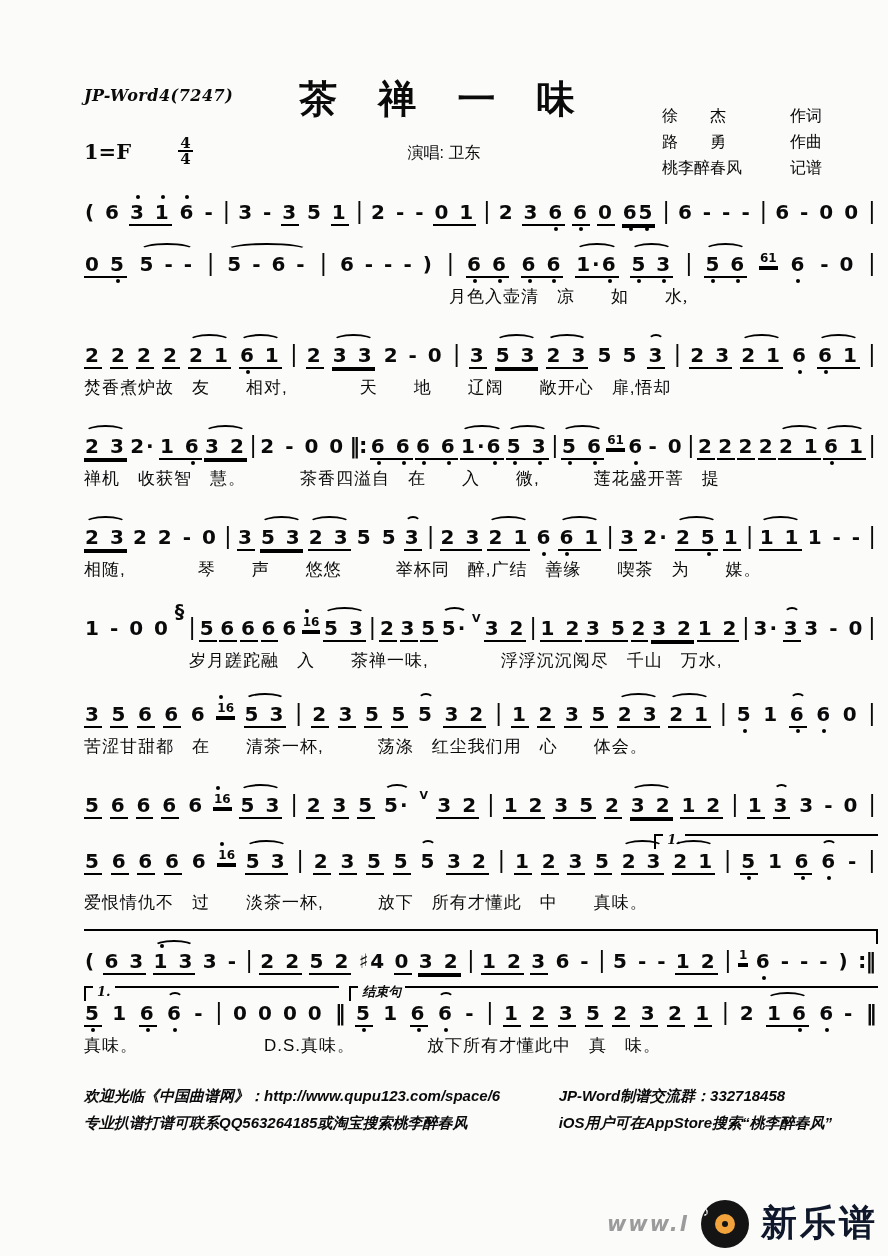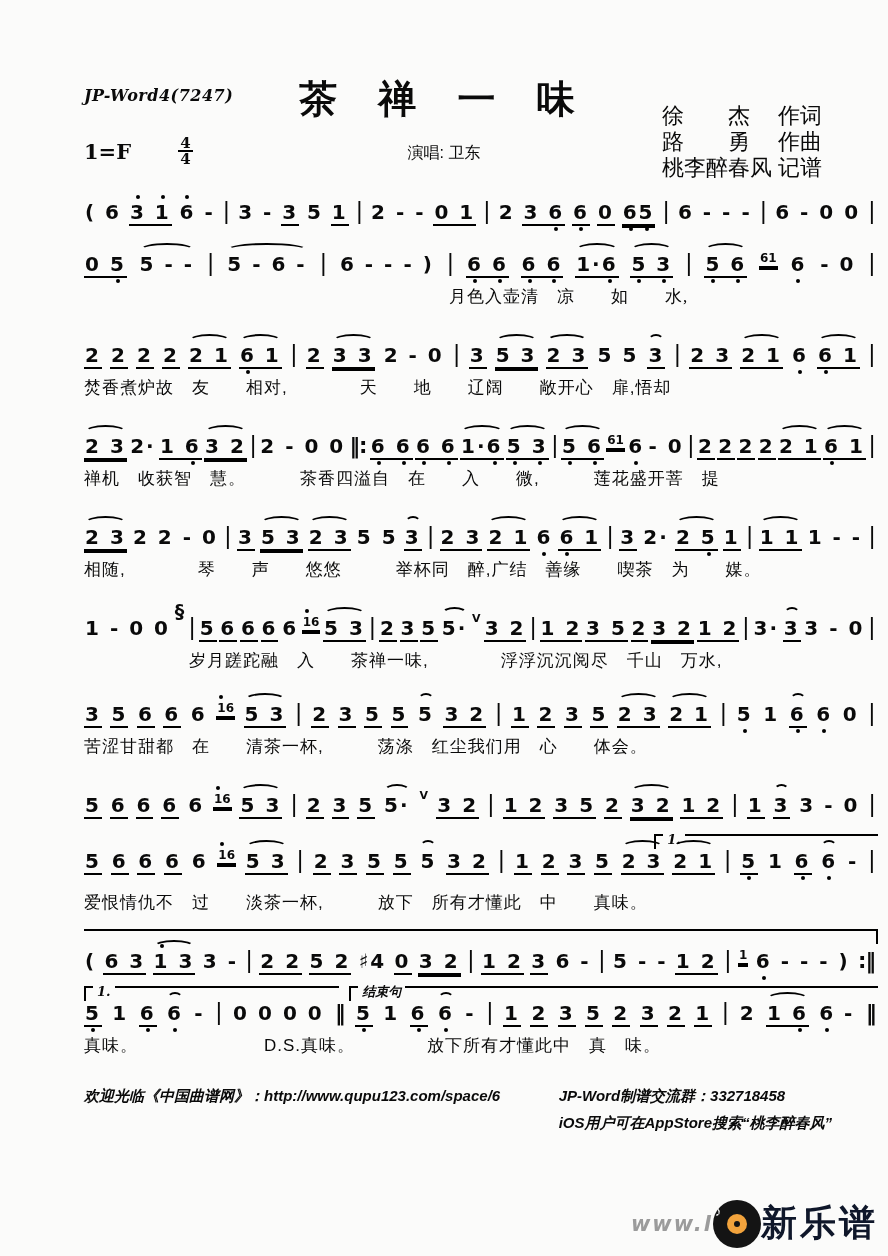--- a/index.html
+++ b/index.html
@@ -10,21 +10,21 @@
   }
   .gen{position:absolute;left:84px;top:86px;font:italic 700 16px "DejaVu Serif", serif;letter-spacing:.5px;}
   .title{position:absolute;left:0;right:0;top:74px;text-align:center;
     font:700 38px "DejaVu Serif", serif;letter-spacing:14px;}
   .performer{position:absolute;left:0;right:0;top:143px;text-align:center;font-size:16px;}
   .keysig{position:absolute;left:84px;top:136px;display:flex;align-items:center;
     font:700 21px "DejaVu Serif", serif;gap:40px;}
   .frac{display:inline-flex;flex-direction:column;margin-left:7px;font-size:15px;line-height:14px;
     font-weight:700;text-align:center;}
   .frac .num{border-bottom:2px solid #000;padding:0 2px;}
-  .credits{position:absolute;right:66px;top:103px;width:160px;font-size:22px;line-height:26px;}
+  .credits{position:absolute;right:66px;top:103px;width:160px;font-size:16px;line-height:26px;}
   .credit-row{display:flex;justify-content:space-between;white-space:pre;}
 
   .score{position:absolute;left:84px;top:178px;width:792px;}
   .system{position:relative;margin-bottom:13px;}
   .system.nolyr{margin-bottom:9px;}
   .notes{display:flex;justify-content:space-between;align-items:baseline;
     padding-top:17px;white-space:nowrap;
     font:700 20px "DejaVu Sans", sans-serif;line-height:1;}
   .tok{position:relative;padding:0 1px;letter-spacing:2px;}
   .tok.u1{border-bottom:2px solid #000;padding-bottom:2px;}
@@ -45,21 +45,21 @@
     background:#000;border-radius:50%;transform:translateX(-50%);}
   .lyrics{margin-top:7px;font-size:17px;letter-spacing:1px;white-space:pre;font-weight:400;}
   .ov{position:absolute;top:2px;height:13px;border-top:2px solid #000;}
   .ov.volta,.ov.ending{border-left:2px solid #000;}
   .ov.cont{border-right:2px solid #000;}
   .ovlbl{position:absolute;left:7px;top:-3px;font:italic 700 13px "DejaVu Serif", serif;
     background:#fbfbfa;padding:0 4px;line-height:13px;white-space:nowrap;}
 
   .footer{position:absolute;left:84px;right:56px;top:1082px;display:flex;
     justify-content:space-between;font-size:15px;font-weight:700;line-height:27px;font-style:italic;}
-  .wm{position:absolute;right:10px;bottom:8px;display:flex;align-items:center;gap:0;}
+  .wm{position:absolute;right:10px;bottom:8px;display:flex;align-items:center;gap:12px;}
   .wm-url{color:#9b9b9b;font:italic 800 21px "DejaVu Sans", sans-serif;letter-spacing:2px;}
   .vinyl{width:48px;height:48px;border-radius:50%;background:#141414;position:relative;flex:0 0 auto;}
   .vinyl::before{content:"";position:absolute;left:50%;top:50%;width:20px;height:20px;border-radius:50%;
     background:#f2a33c;transform:translate(-50%,-50%);}
   .vinyl::after{content:"";position:absolute;left:50%;top:50%;width:6px;height:6px;border-radius:50%;
     background:#141414;transform:translate(-50%,-50%);}
   .vinyl .note{position:absolute;left:2px;top:4px;color:#fff;font-size:13px;}
   .wm-brand{font:900 36px "DejaVu Sans", sans-serif;letter-spacing:3px;color:#0f172a;}
 </style>
 </head>
@@ -418,20 +418,21 @@
         <span class="tok"><span class="ch lo">6</span><span class="ch">&nbsp;</span><span class="ch">-</span></span>
         <span class="tok final"><span class="ch">‖</span></span>
       </div>
       <div class="lyrics" style="padding-left: 0px;">真味。　　　　　　　D.S.真味。　　　　放下所有才懂此中　真　味。</div>
     </div>
   </div>
 
 <div class="footer">
   <div>
     <div>欢迎光临《中国曲谱网》：http://www.qupu123.com/space/6</div>
+    <div>专业扒谱打谱可联系QQ563264185或淘宝搜索桃李醉春风</div>
   </div>
   <div>
     <div>JP-Word制谱交流群：332718458</div>
     <div>iOS用户可在AppStore搜索“桃李醉春风”</div>
   </div>
 </div>
 
 <div class="wm">
   <span class="wm-url">www.l</span>
   <span class="vinyl">

